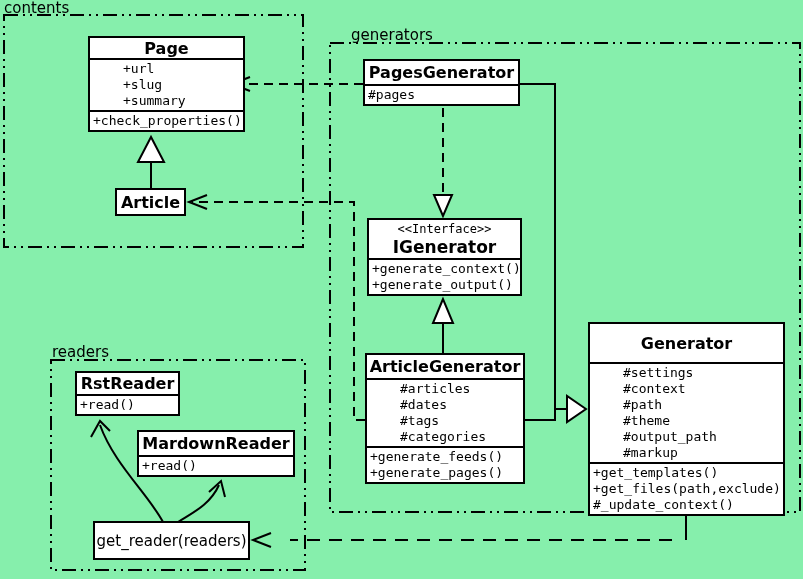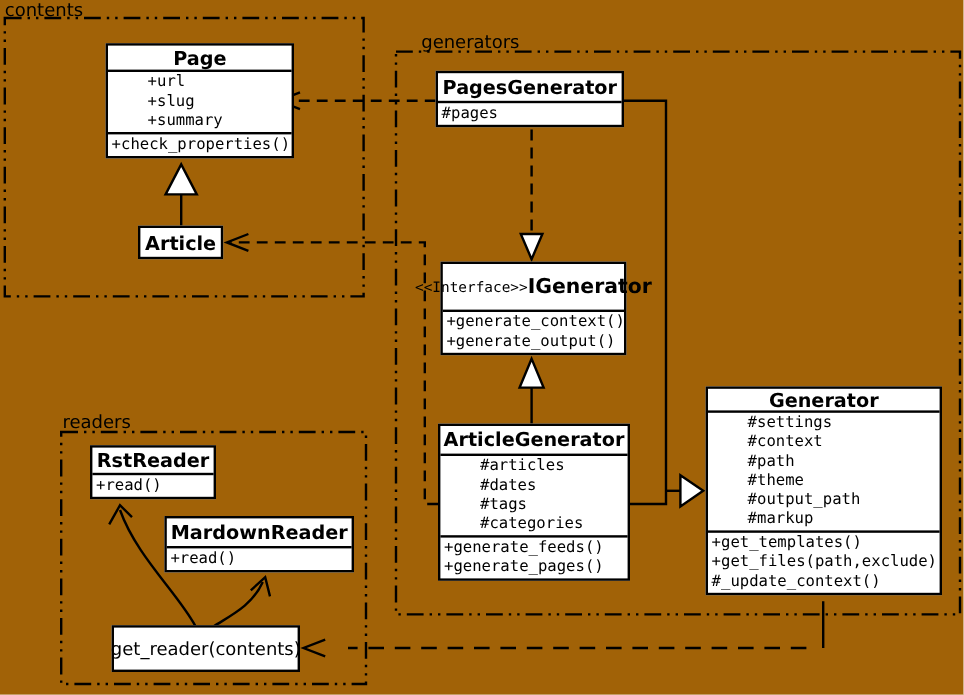--- a/index.html
+++ b/index.html
@@ -1,17 +1,17 @@
 <!DOCTYPE html>
 <html><head>
 <meta charset="utf-8">
 <style>
   html,body { margin:0; padding:0; background:#ffffff; }
   #screen {
-    position:relative; width:803px; height:579px; background:#a16207;
+    position:relative; width:803px; height:579px; background:#86efac;
     font-family:"DejaVu Sans", "Liberation Sans", sans-serif; color:#000;
     overflow:hidden;
   }
   #wires { position:absolute; left:0; top:0; z-index:1; }
   .solid   { stroke:#000; stroke-width:2; fill:none; }
   .dashed  { stroke:#000; stroke-width:2; fill:none; stroke-dasharray:9 6; }
   .dashedl { stroke:#000; stroke-width:2; fill:none; stroke-dasharray:13 9; }
   .pkg     { stroke:#000; stroke-width:2; fill:none; stroke-dasharray:14 5 2 5 2 5; }
   .tri     { fill:#ffffff; stroke:#000; stroke-width:2; }
   .oarrow  { fill:none; stroke:#000; stroke-width:2; }
@@ -36,21 +36,21 @@
     font-size:13px; line-height:16px; padding:1px 3px; box-sizing:border-box;
     white-space:nowrap;
   }
   .sec.divider { border-bottom:2px solid #000;padding-left:33px; }
   .stereotype {
     font-family:"DejaVu Sans Mono", "Liberation Mono", monospace;
     font-weight:normal; font-size:12px; line-height:15px;
   }
   .iface-head {
     border-bottom:2px solid #000; box-sizing:border-box; text-align:center;
-    display:flex; flex-direction:row; align-items:center; justify-content:center;
+    display:flex; flex-direction:column; align-items:center; justify-content:center;
   }
   .iface-name {
     font-family:"DejaVu Sans", "Liberation Sans", sans-serif;
     font-weight:bold; font-size:17px; line-height:20px;
   }
   .plain-title {
     font-family:"DejaVu Sans", "Liberation Sans", sans-serif;
     font-weight:normal; font-size:15px;
     display:flex; align-items:center; justify-content:center; height:100%;
   }
@@ -166,21 +166,21 @@
       <div>#tags</div>
       <div>#categories</div>
     </div>
     <div class="sec">
       <div>+generate_feeds()</div>
       <div>+generate_pages()</div>
     </div>
   </div>
 
   <div class="cls" style="left:588px; top:322px; width:197px;">
-    <div class="cls-title" style="height:20px;text-align:center;">Generator</div>
+    <div class="cls-title" style="height:40px;text-align:center;">Generator</div>
     <div class="sec divider">
       <div>#settings</div>
       <div>#context</div>
       <div>#path</div>
       <div>#theme</div>
       <div>#output_path</div>
       <div>#markup</div>
     </div>
     <div class="sec">
       <div>+get_templates()</div>
@@ -197,16 +197,16 @@
   </div>
 
   <div class="cls" style="left:137px; top:430px; width:158px;">
     <div class="cls-title" style="height:25px;">MardownReader</div>
     <div class="sec">
       <div>+read()</div>
     </div>
   </div>
 
   <div class="cls" style="left:93px; top:521px; width:157px; height:39px;">
-    <div class="plain-title">get_reader(contents)</div>
+    <div class="plain-title">get_reader(readers)</div>
   </div>
 
 </div>
 
 </body></html>

